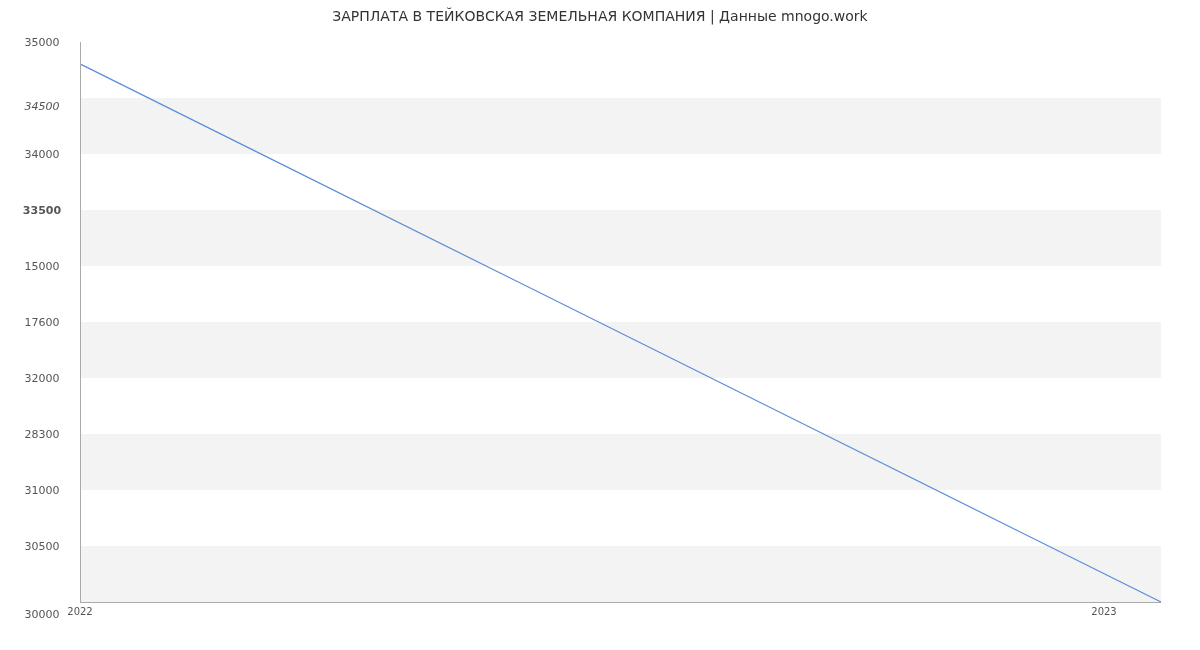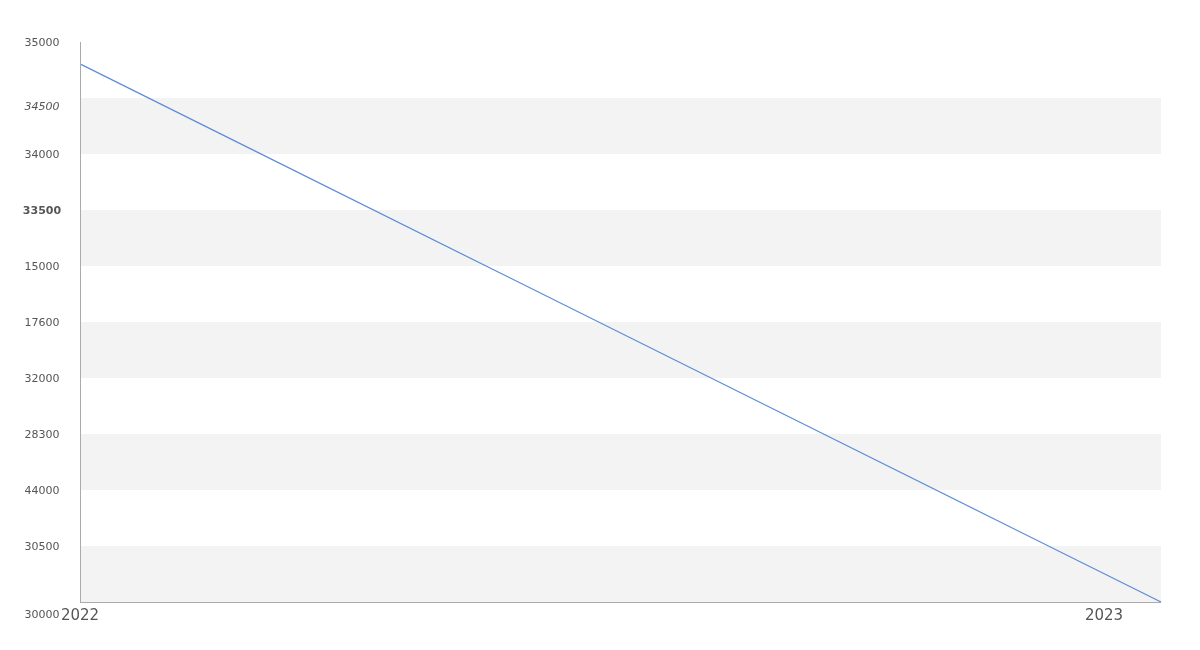--- a/index.html
+++ b/index.html
@@ -48,21 +48,21 @@
     text-align: center;
     width: 60px;
     transform: translateY(-50%);
     font-size: 11px;
     color: #555555;
   }
   .xtick {
     position: absolute;
     top: 606px;
     transform: translateX(-50%);
-    font-size: 15px;
+    font-size: 10px;
     color: #555555;
   }
   svg.line-layer {
     position: absolute;
     left: 0;
     top: 0;
     width: 100%;
     height: 100%;
     overflow: visible;
   }
@@ -70,35 +70,36 @@
     fill: none;
     stroke: #5b8dd6;
     stroke-width: 1.2;
   }
 </style>
 </head>
 <body>
 
 <div class="chart-wrap">
 
+  <div class="title">ЗАРПЛАТА В ТЕЙКОВСКАЯ ЗЕМЕЛЬНАЯ КОМПАНИЯ | Данные mnogo.work</div>
 
   <div class="plot">
       <div class="band" style="top: 56px; height: 56px;"></div>
       <div class="band" style="top: 168px; height: 56px;"></div>
       <div class="band" style="top: 280px; height: 56px;"></div>
       <div class="band" style="top: 392px; height: 56px;"></div>
       <div class="band" style="top: 504px; height: 56px;"></div>
     <svg class="line-layer" viewBox="0 0 1080 560" preserveAspectRatio="none">
       <polyline id="series-poly" points="0,22.399999999999977 1080,560"></polyline>
     </svg>
   </div>
 
 <div class="ytick" style="top: 602px; margin-top: 12px;">30000</div>
     <div class="ytick" style="top: 546px;">30500</div>
-    <div class="ytick" style="top: 490px;">44000</div>
+    <div class="ytick" style="top: 490px;">31000</div>
     <div class="ytick" style="top: 434px;">28300</div>
     <div class="ytick" style="top: 378px;">32000</div>
     <div class="ytick" style="top: 322px;">17600</div>
     <div class="ytick" style="top: 266px;">15000</div>
     <div class="ytick" style="top: 210px; font-weight: bold;">33500</div>
     <div class="ytick" style="top: 154px;">34000</div>
     <div class="ytick" style="top: 106px; font-style: italic;">34500</div>
     <div class="ytick" style="top: 42px;">35000</div>
     <div class="xtick" style="left: 80px;">2022</div>
     <div class="xtick" style="left: 1104px;">2023</div>

